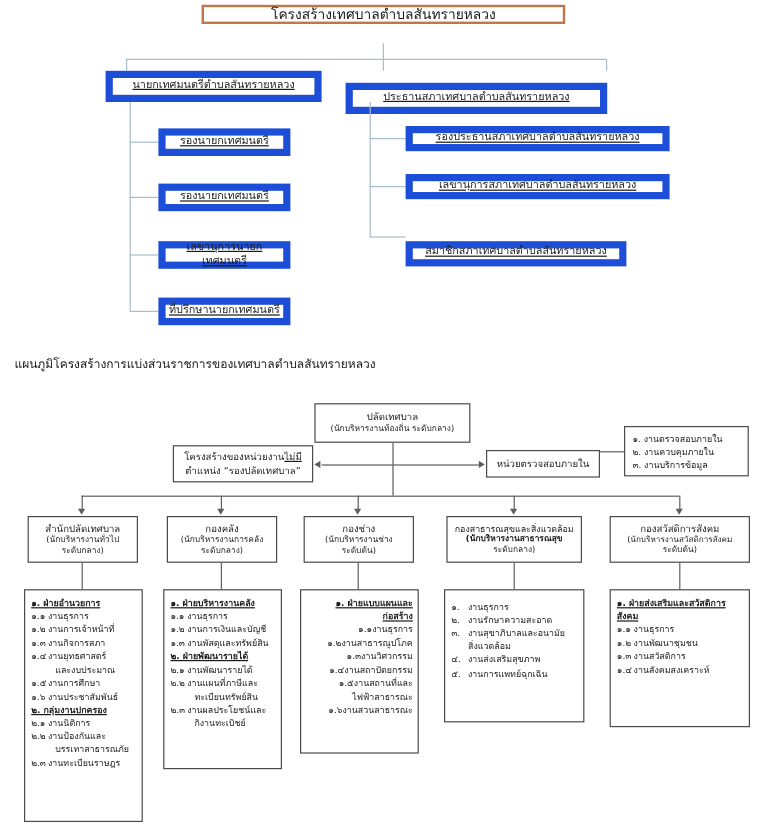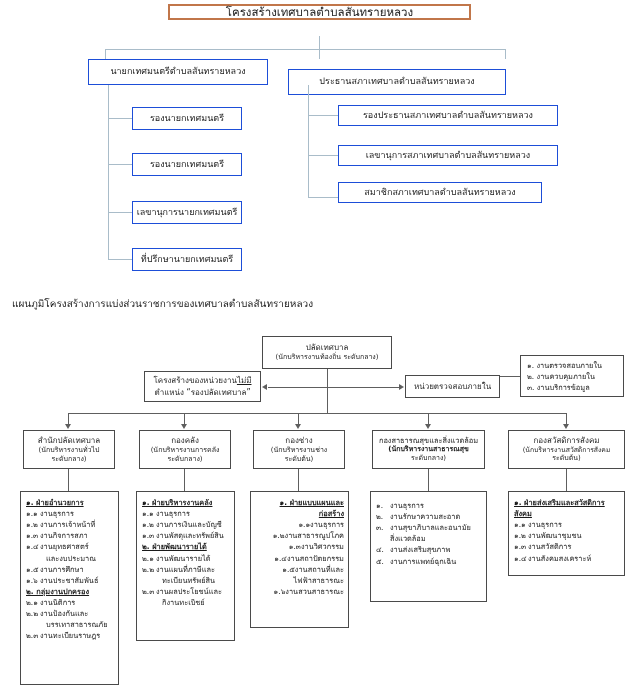--- a/index.html
+++ b/index.html
@@ -8,21 +8,21 @@
     font-family:"DejaVu Sans","Liberation Sans",sans-serif;
     color:#1a1a1a;
   }
 
   
   .box{
     position:absolute;box-sizing:border-box;
     display:flex;flex-direction:column;align-items:center;justify-content:center;
     text-align:center;background:#fff;line-height:1.25;
   }
-  .box-blue{border:1px solid #1d4ed8;}
+  .box-blue{border:6px solid #1d4ed8;text-decoration:underline;}
   .box-title{border:2px solid #c1764a;}
   .box-gray{border:1px solid #4a4a4a;}
 
   .t-title{font-size:11.5px;}
   .t-lv2{font-size:9px;}
   .t-lv3{font-size:8px;}
 
   
   .ln{position:absolute;background:#a9bcc9;}
   .ln-v{width:1px;}
@@ -107,21 +107,21 @@
 <div class="box box-blue t-lv2" style="left:338px;top:105px;width:220px;height:21px;">
   <span>รองประธานสภาเทศบาลตำบลสันทรายหลวง</span>
 </div>
 
 <div class="ln ln-h" style="left:308px;top:155px;width:30px;height:1px;"></div>
 <div class="box box-blue t-lv2" style="left:338px;top:145px;width:220px;height:21px;">
   <span>เลขานุการสภาเทศบาลตำบลสันทรายหลวง</span>
 </div>
 
 <div class="ln ln-h" style="left:308px;top:197px;width:30px;height:1px;"></div>
-<div class="box box-blue t-lv2" style="left:338px;top:182px;width:204px;height:21px;">
+<div class="box box-blue t-lv2" style="left:338px;top:201px;width:184px;height:21px;justify-content:flex-end;">
   <span>สมาชิกสภาเทศบาลตำบลสันทรายหลวง</span>
 </div>
 
 <div class="caption" style="left:12px;top:296px;">แผนภูมิโครงสร้างการแบ่งส่วนราชการของเทศบาลตำบลสันทรายหลวง</div>
 
 <div class="box box-gray t-lv3" style="left:262px;top:336px;width:130px;height:33px;">
   <span>ปลัดเทศบาล</span>
   <span style="font-size:7px;">(นักบริหารงานท้องถิ่น ระดับกลาง)</span>
 </div>
 
@@ -235,20 +235,20 @@
   <span class="itm"><span class="num">๔.</span><span>งานส่งเสริมสุขภาพ</span></span>
   <span class="itm"><span class="num">๕.</span><span>งานการแพทย์ฉุกเฉิน</span></span>
 </div>
 
 <div class="box box-gray hdr-box" style="left:508px;top:430px;width:117px;height:39px;">
   <span class="l1">กองสวัสดิการสังคม</span>
   <span class="l2" style="font-size:6.8px;">(นักบริหารงานสวัสดิการสังคม</span>
   <span class="l3" style="font-size:7px;">ระดับต้น)</span>
 </div>
 <div class="gl gl-v" style="left:566px;top:469px;width:1px;height:22px;"></div>
-<div class="panel" style="left:508px;top:491px;width:117px;height:85px;">
+<div class="panel" style="left:508px;top:491px;width:117px;height:115px;">
   <span class="grp">๑. ฝ่ายส่งเสริมและสวัสดิการ</span>
   <span class="grp">สังคม</span>
   <span class="itm"><span class="num">๑.๑</span><span>งานธุรการ</span></span>
   <span class="itm"><span class="num">๑.๒</span><span>งานพัฒนาชุมชน</span></span>
   <span class="itm"><span class="num">๑.๓</span><span>งานสวัสดิการ</span></span>
   <span class="itm"><span class="num">๑.๔</span><span>งานสังคมสงเคราะห์</span></span>
 </div>
 
 </body></html>

